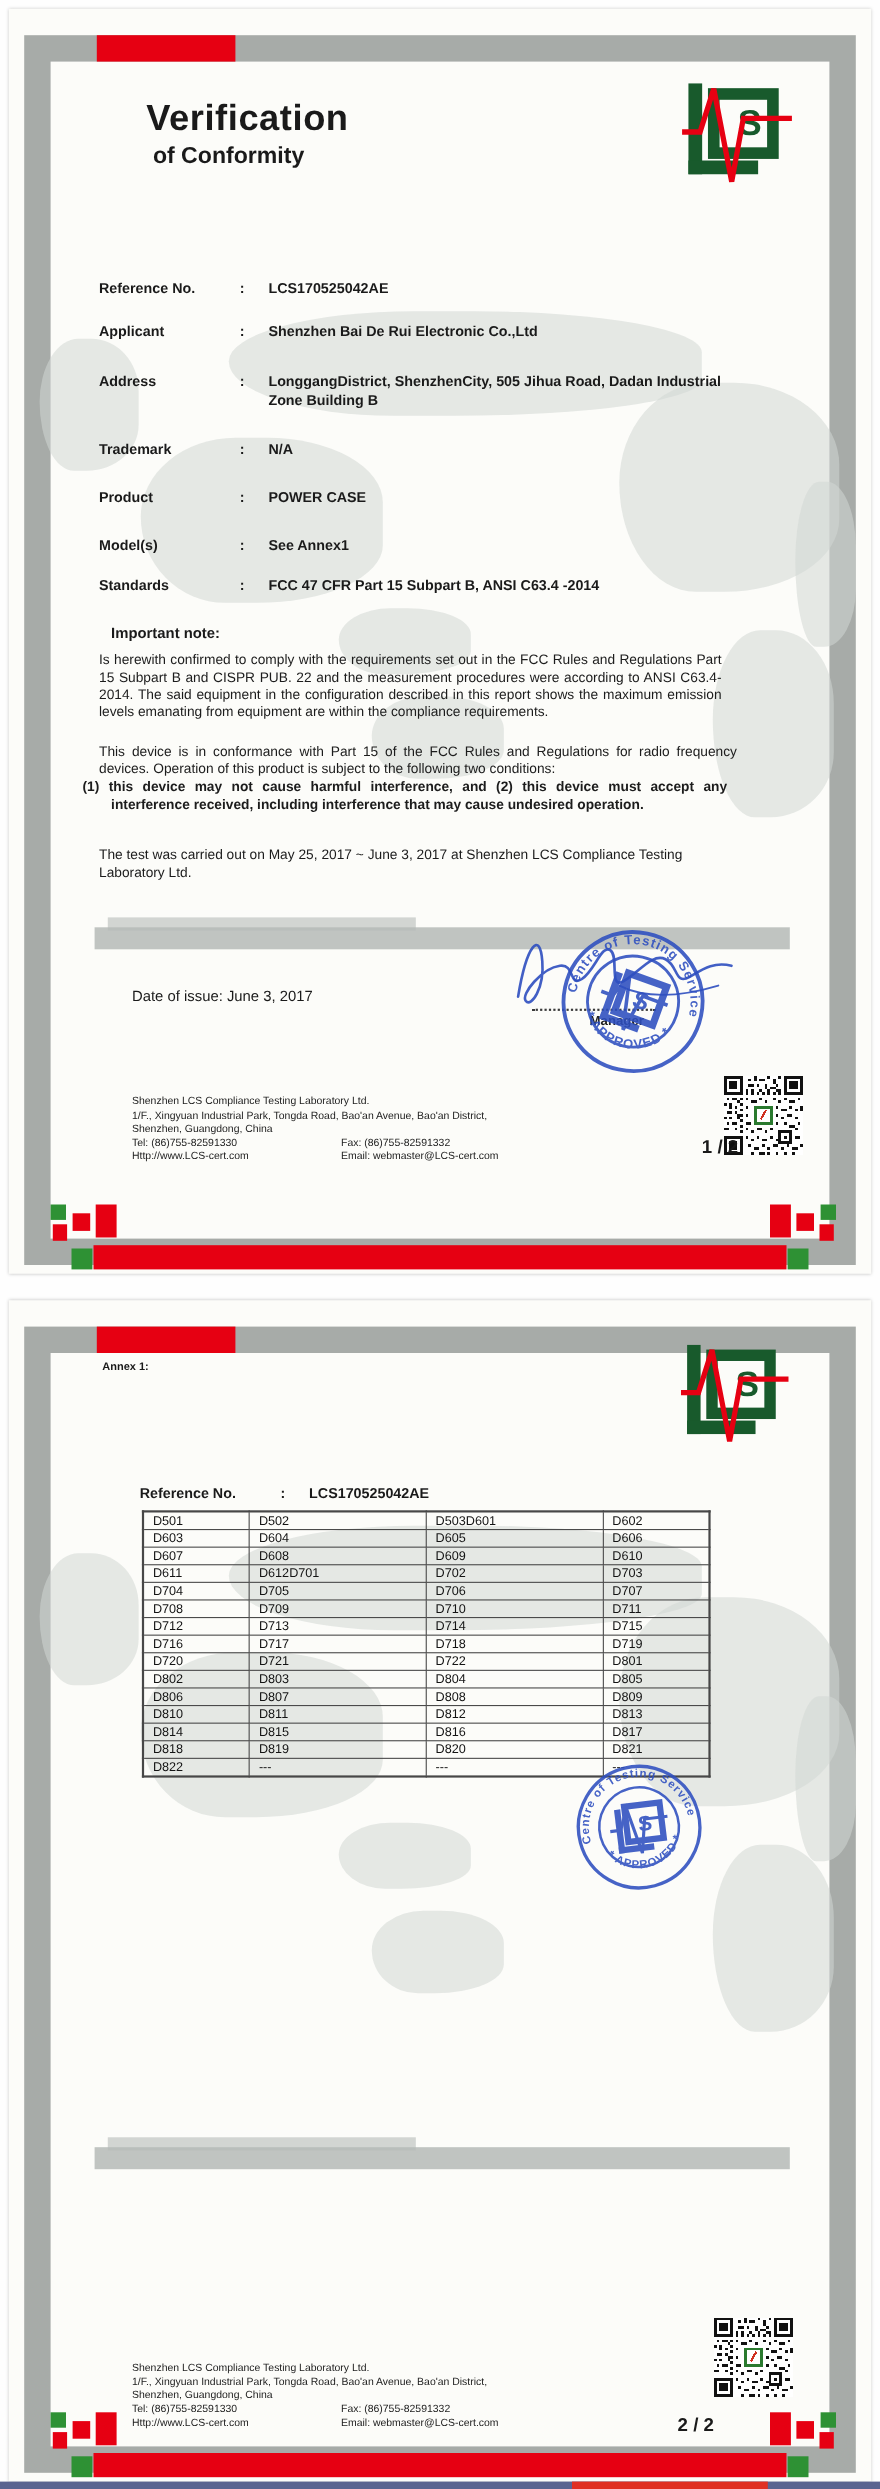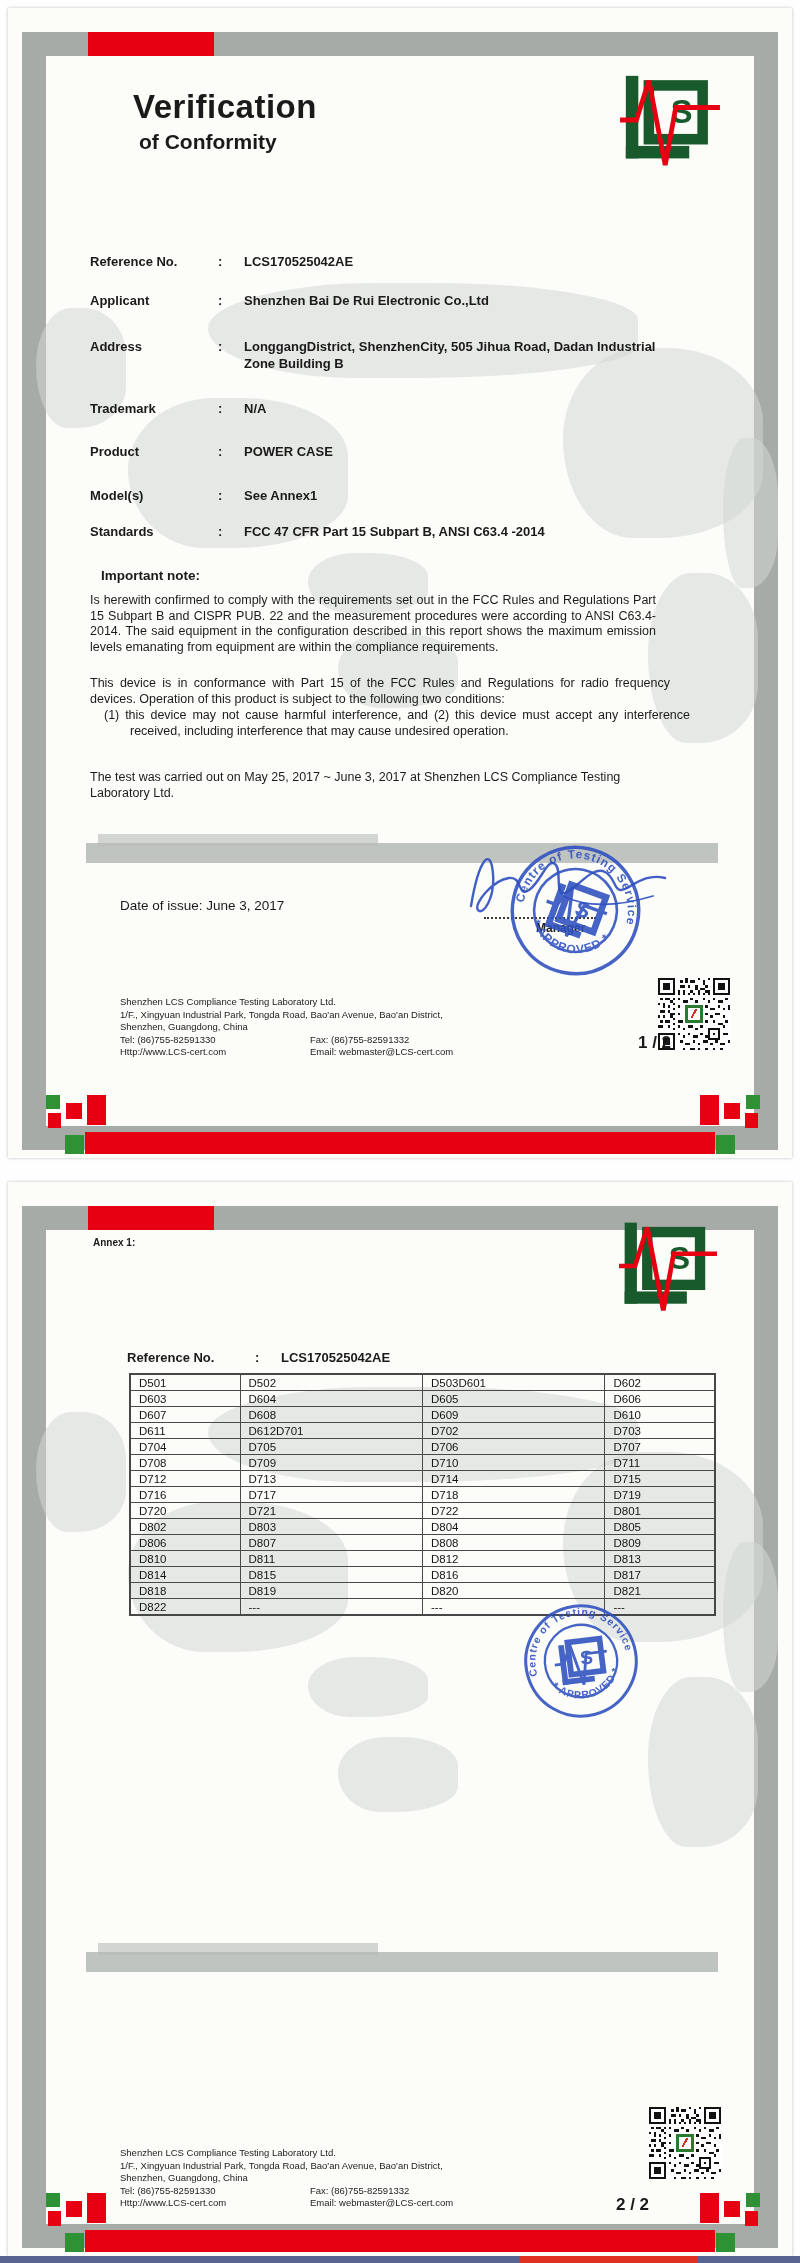--- a/index.html
+++ b/index.html
@@ -38,21 +38,21 @@
   .stamp-svg{opacity:.88;}
   .sig{z-index:5;opacity:.9;}
   .dotline{border-bottom:2px dotted #3a3a3a;z-index:3;}
   .manager{font-size:12px;font-weight:bold;color:#222;z-index:3;}
   
   .footer-block{font-size:9.5px;line-height:12.5px;z-index:3;color:#222;}
   .fcol{display:inline-block;width:190px;}
   .pageno{font-size:17px;font-weight:bold;z-index:3;}
   .qr{z-index:3;}
   
-  .model-table{position:absolute;left:121px;top:191px;width:587px;border-collapse:collapse;z-index:2;font-size:11.5px;border:2px solid #474747;}
+  .model-table{position:absolute;left:121px;top:191px;width:517px;border-collapse:collapse;z-index:2;font-size:11.5px;border:2px solid #474747;}
   .model-table td{border:1.5px solid #4a4a4a;height:15px;padding:0 4px 0 8px;color:#141414;}
   .annex-head{font-size:10px;font-weight:bold;z-index:3;}
   
   .dec{position:absolute;z-index:4;}
   .dec.red{background:#e60012;}
   .dec.green{background:#2e9134;}
   #bottom-strip{position:relative;width:800px;height:7px;background:#5a6490;}
   #bottom-strip .red-seg{position:absolute;left:520px;top:0;width:178px;height:7px;background:#e03022;}
 </style>
 </head>
@@ -118,21 +118,21 @@
     <div class="field-row">
       <span class="f-label">Standards</span>
       <span class="f-colon">:</span>
       <span class="f-value">FCC 47 CFR Part 15 Subpart B, ANSI C63.4 -2014</span>
     </div>
   </div>
 
   <div class="abs note-head" style="left:82px;top:560px;">Important note:</div>
   <div class="abs para just" style="left:82px;top:585px;width:566px;">Is herewith confirmed to comply with the requirements set out in the FCC Rules and Regulations Part 15 Subpart B and CISPR PUB. 22 and the measurement procedures were according to ANSI C63.4-2014. The said equipment in the configuration described in this report shows the maximum emission levels emanating from equipment are within the compliance requirements.</div>
   <div class="abs para just" style="left:82px;top:668px;width:580px;">This device is in conformance with Part 15 of the FCC Rules and Regulations for radio frequency devices. Operation of this product is subject to the following two conditions:</div>
-  <div class="abs para just hang" style="left:96px;top:700px;width:560px;">(1) this device may not cause harmful interference, and (2) this device must accept any interference received, including interference that may cause undesired operation.</div>
+  <div class="abs para just hang" style="left:67px;top:700px;width:560px;font-weight:bold;">(1) this device may not cause harmful interference, and (2) this device must accept any interference received, including interference that may cause undesired operation.</div>
   <div class="abs para" style="left:82px;top:762px;width:560px;">The test was carried out on May 25, 2017 ~ June 3, 2017 at Shenzhen LCS Compliance Testing Laboratory Ltd.</div>
 
   <div class="abs date-issue" style="left:112px;top:890px;">Date of issue: June 3, 2017</div>
 
   <div class="abs dotline" style="left:476px;top:893px;width:112px;height:16px;"></div>
   <div class="abs manager" style="left:528px;top:913px;">Manager</div>
 
   <div class="abs stamp-wrap" style="left:500px;top:835px;width:135px;height:135px;transform:rotate(12deg);">
     <svg class="stamp-svg" width="135" height="135" viewBox="0 0 124 124">
       <circle cx="62" cy="62" r="58" fill="none" stroke="#2e4fc0" stroke-width="3.2"></circle>

